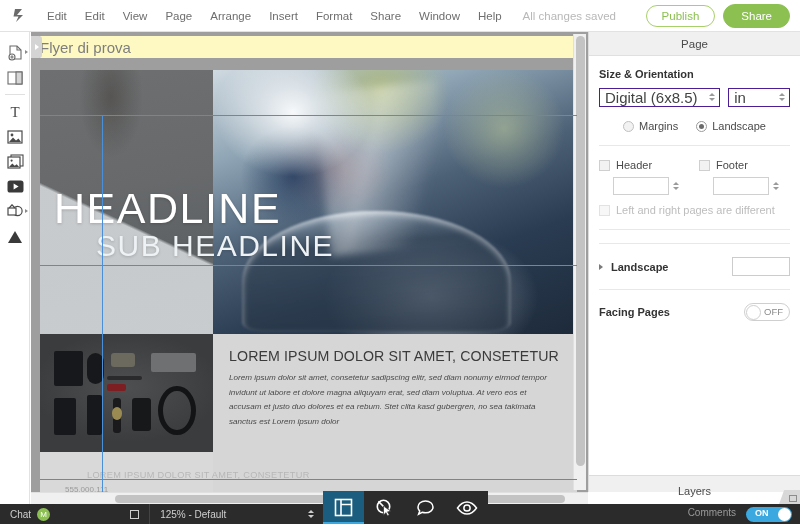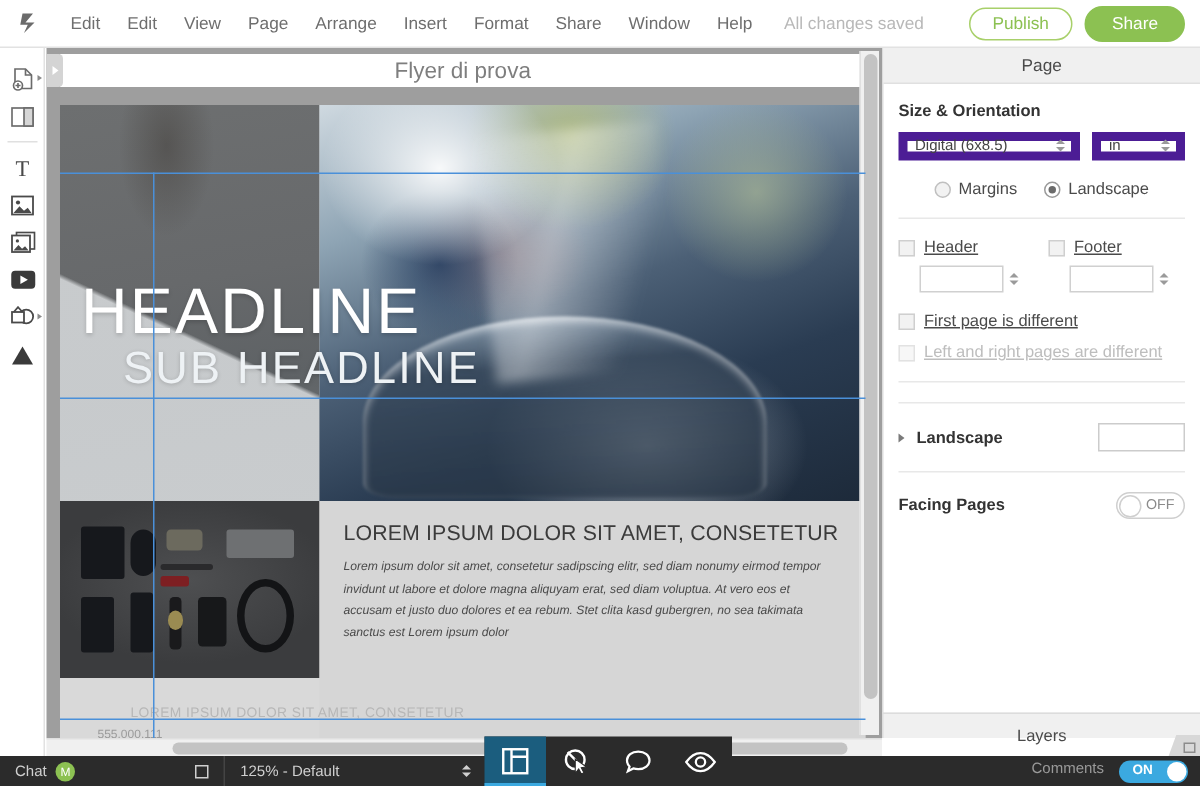--- a/index.html
+++ b/index.html
@@ -70,22 +70,22 @@
     border-top: 3px solid transparent; border-bottom: 3px solid transparent;
   }
 
   
   .canvas {
     position: absolute; left: 31px; top: 32px; width: 557px; height: 460px;
     background: #9e9e9e; overflow: hidden;
   }
   .doc-title-bar {
     position: absolute; left: 9px; top: 4px; width: 537px; height: 22px;
-    background: #ffffff;
-    display: flex; align-items: center; justify-content: center;
+    background: #fef9c3;
+    display: flex; align-items: center; 
   }
   .doc-title { font-size: 15px; color: #7e7e7e; white-space: nowrap; }
 
   
   .page {
     position: absolute; left: 9px; top: 38px; width: 537px; height: 426px;
     background: #d9d9d9; overflow: hidden;
   }
   
   .photo-left {
@@ -127,21 +127,21 @@
     pointer-events: none;
   }
   .headline {
     font-size: 43px; letter-spacing: 1.5px; color: #ffffff;
     font-weight: 300; line-height: .96; white-space: nowrap;
     text-shadow: 0 1px 3px rgba(0,0,0,.18);
   }
   .subheadline {
     font-size: 30px; letter-spacing: 1.5px; color: #eef2f5;
     font-weight: 300; line-height: 1.05; white-space: nowrap;
-    margin-top: 1px; margin-left: 28px;
+    margin-top: 1px; margin-left: 42px;
     text-shadow: 0 1px 3px rgba(0,0,0,.18);
   }
 
   
   .photo-flat {
     position: absolute; left: 0; top: 264px; width: 173px; height: 118px;
     background:
       radial-gradient(ellipse 70% 60% at 50% 45%, #4e4f51, #3b3c3e 78%);
     overflow: hidden;
   }
@@ -201,22 +201,22 @@
   .rpanel-head {
     height: 24px; background: #f0f0f0; border-bottom: 1px solid #e0e0e0;
     display: flex; align-items: center; justify-content: center;
   }
   .rpanel-head span { font-size: 11.5px; color: #4a4a4a; }
   .rpanel-body { padding: 12px 10px 0 10px; }
   .sect-title { font-size: 11px; font-weight: bold; color: #333; margin-bottom: 8px; }
 
   .row { display: flex; align-items: center; }
   .select {
-    position: relative; height: 19px; border: 6px solid #4c1d95; background: #fff;
-    font-size: 10px; color: #444; display: flex; align-items: center;
+    position: relative; height: 19px; border: 1px solid #4c1d95; background: #fff;
+    font-size: 15px; color: #444; display: flex; align-items: center;
     padding: 0 16px 0 5px; cursor: pointer;
   }
   .select .stepper { position: absolute; right: 4px; top: 50%; margin-top: -5px; }
   .stepper { display: flex; flex-direction: column; gap: 2px; }
   .stepper i {
     width: 0; height: 0; border-left: 3px solid transparent; border-right: 3px solid transparent;
   }
   .stepper i.up { border-bottom: 3px solid #9a9a9a; }
   .stepper i.dn { border-top: 3px solid #9a9a9a; }
 
@@ -233,21 +233,21 @@
   }
   .radio span { font-size: 11px; color: #4a4a4a; }
 
   .hr { height: 1px; background: #e8e8e8; margin: 13px 0; }
 
   .check-row { display: flex; align-items: center; }
   .check {
     width: 11px; height: 11px; border: 1px solid #cfcfcf; background: #f2f2f2;
     margin-right: 6px; flex: none; cursor: pointer;
   }
-  .check-row span { font-size: 11px; color: #4a4a4a; text-decoration: underline; }
+  .check-row span { font-size: 11px; color: #4a4a4a; }
   .check-row.disabled span { color: #bdbdbd; }
   .check-row.disabled .check { border-color: #e2e2e2; background: #f7f7f7; }
 
   .mini-field-row { display: flex; margin-top: 6px; }
   .mini-field-wrap { display: flex; align-items: center; }
   .mini-field {
     width: 56px; height: 18px; border: 1px solid #d0d0d0; background: #fff;
   }
   .mini-field-wrap .stepper { margin-left: 4px; }
 
@@ -549,24 +549,20 @@
         </div>
         <div class="mini-field-wrap" style="padding-left:14px;">
           <input class="mini-field" type="text" value="" style="">
           <span class="stepper">
               <i class="up"></i>
               <i class="dn"></i>
             </span>
         </div>
       </div>
 
-      <div class="check-row" style="margin-top:13px;">
-        <span class="check"></span>
-        <span>First page is different</span>
-      </div>
 
       <div class="check-row disabled" style="margin-top:9px;">
         <span class="check"></span>
         <span>Left and right pages are different</span>
       </div>
 
       <div class="hr"></div>
 
 
       <div class="hr"></div>

